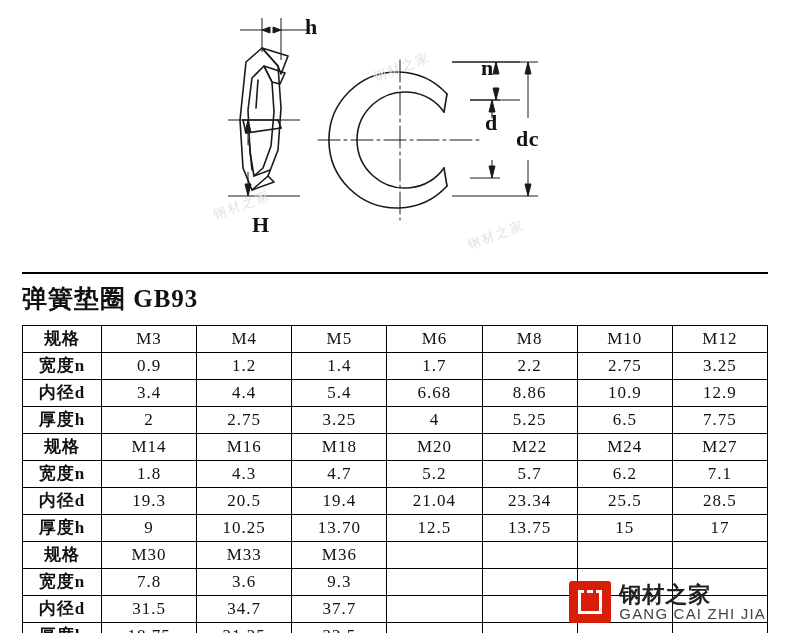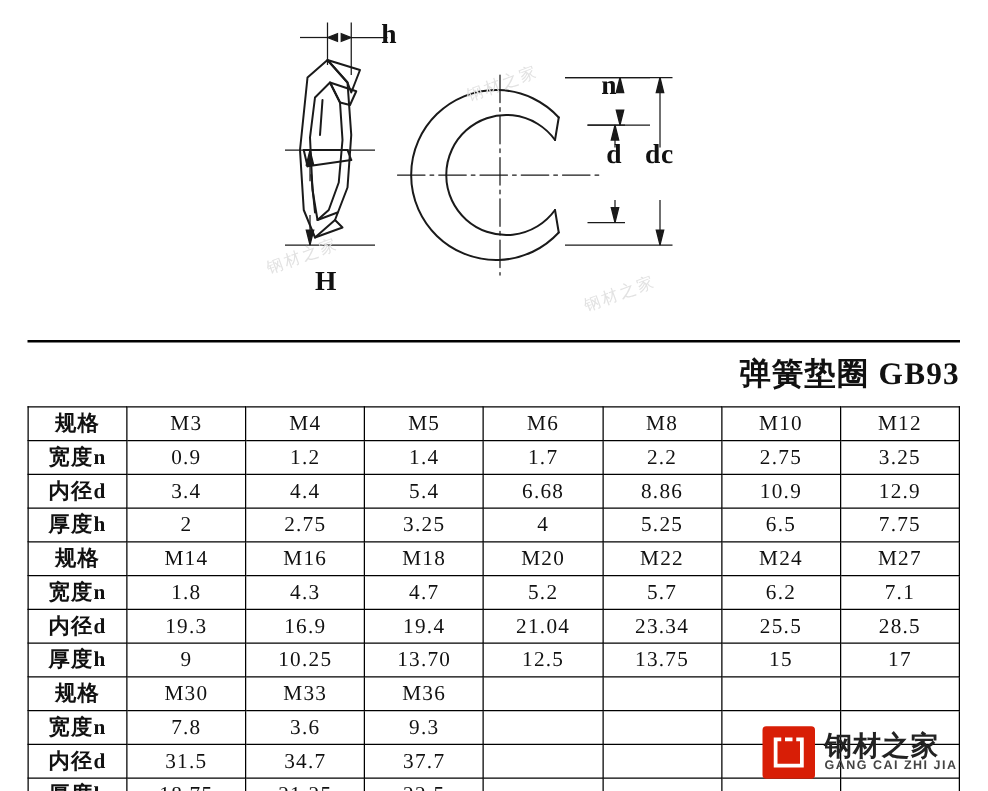--- a/index.html
+++ b/index.html
@@ -58,21 +58,21 @@
     left: 22px;
     top: 272px;
     width: 746px;
   }
   .rule {
     height: 2px;
     background: #000;
     width: 746px;
   }
   .title {
-    text-align: right;
+    text-align: left;
     font-family: "Liberation Serif", serif;
     font-size: 25px;
     font-weight: bold;
     letter-spacing: 1px;
     padding: 8px 0 10px 0;
   }
   table.spec {
     border-collapse: collapse;
     width: 746px;
     table-layout: fixed;
@@ -140,22 +140,22 @@
   }
   .logo-cn {
     font-family: "Liberation Sans", sans-serif;
     font-size: 22px;
     font-weight: bold;
     color: #222;
     letter-spacing: 1px;
   }
   .logo-en {
     font-family: "Liberation Sans", sans-serif;
-    font-size: 10px;
-    font-weight: bold;
+    font-size: 15px;
+    font-weight: normal;
     color: #444;
     letter-spacing: 1.2px;
   }
 </style>
 </head>
 <body>
 
 <div class="page">
 
   <div class="drawing">
@@ -231,21 +231,21 @@
         <path d="M528,196 L528,160"></path>
         <path d="M528,62 L525,74 L531,74 Z" fill="#1a1a1a"></path>
         <path d="M528,196 L525,184 L531,184 Z" fill="#1a1a1a"></path>
       </g>
     </svg>
 
     <div class="dim-label" style="left:305px; top:14px;">h</div>
     <div class="dim-label" style="left:252px; top:212px;">H</div>
     <div class="dim-label" style="left:481px; top:55px;">n</div>
     <div class="dim-label" style="left:485px; top:110px;">d</div>
-    <div class="dim-label" style="left:516px; top:110px;">dc</div>
+    <div class="dim-label" style="left:516px; top:126px;">dc</div>
 
     <div class="wm" style="left:212px; top:196px;">钢材之家</div>
     <div class="wm" style="left:372px; top:58px;">钢材之家</div>
     <div class="wm" style="left:466px; top:226px;">钢材之家</div>
   </div>
 
   <div class="table-wrap">
     <div class="rule"></div>
     <div class="title">弹簧垫圈 GB93</div>
 
@@ -309,21 +309,21 @@
           <td>4.3</td>
           <td>4.7</td>
           <td>5.2</td>
           <td>5.7</td>
           <td>6.2</td>
           <td>7.1</td>
         </tr>
         <tr>
           <td class="hdr">内径d</td>
           <td>19.3</td>
-          <td>16.9</td>
+          <td>20.5</td>
           <td>19.4</td>
           <td>21.04</td>
           <td>23.34</td>
           <td>25.5</td>
           <td>28.5</td>
         </tr>
         <tr>
           <td class="hdr">厚度h</td>
           <td>9</td>
           <td>10.25</td>

